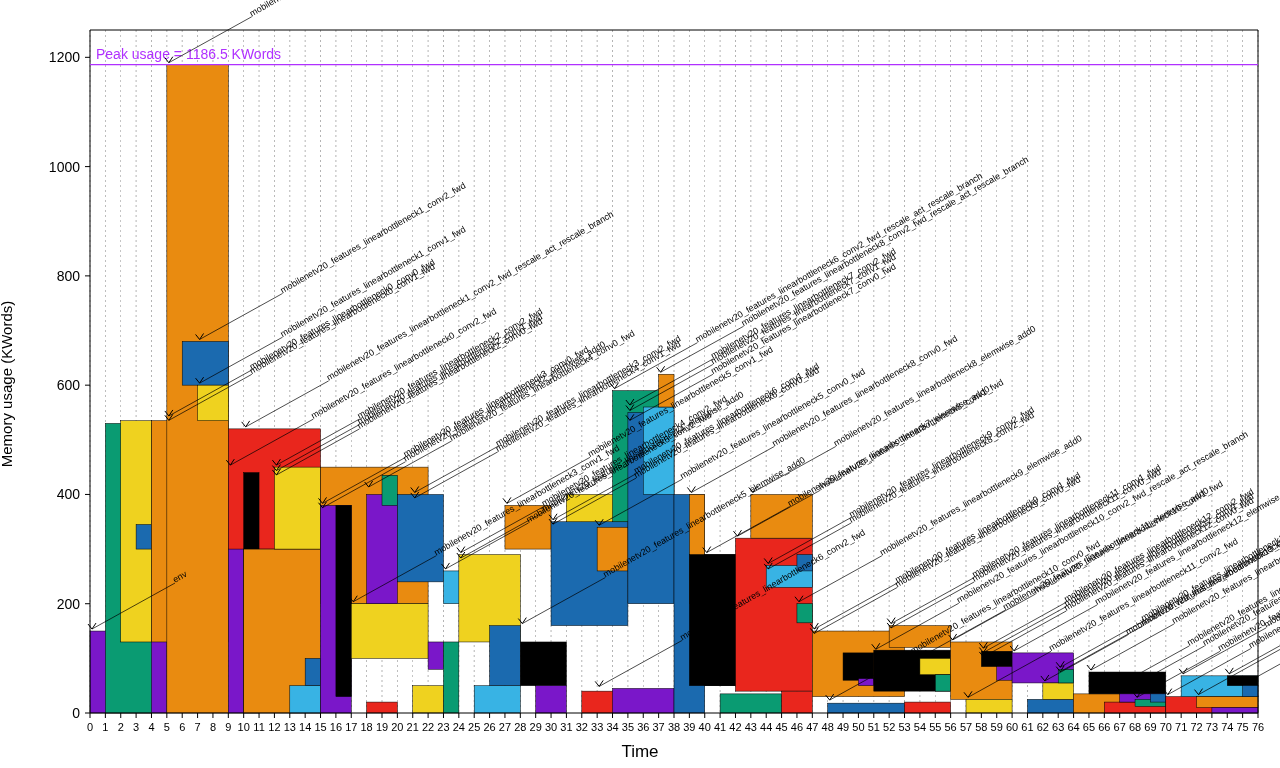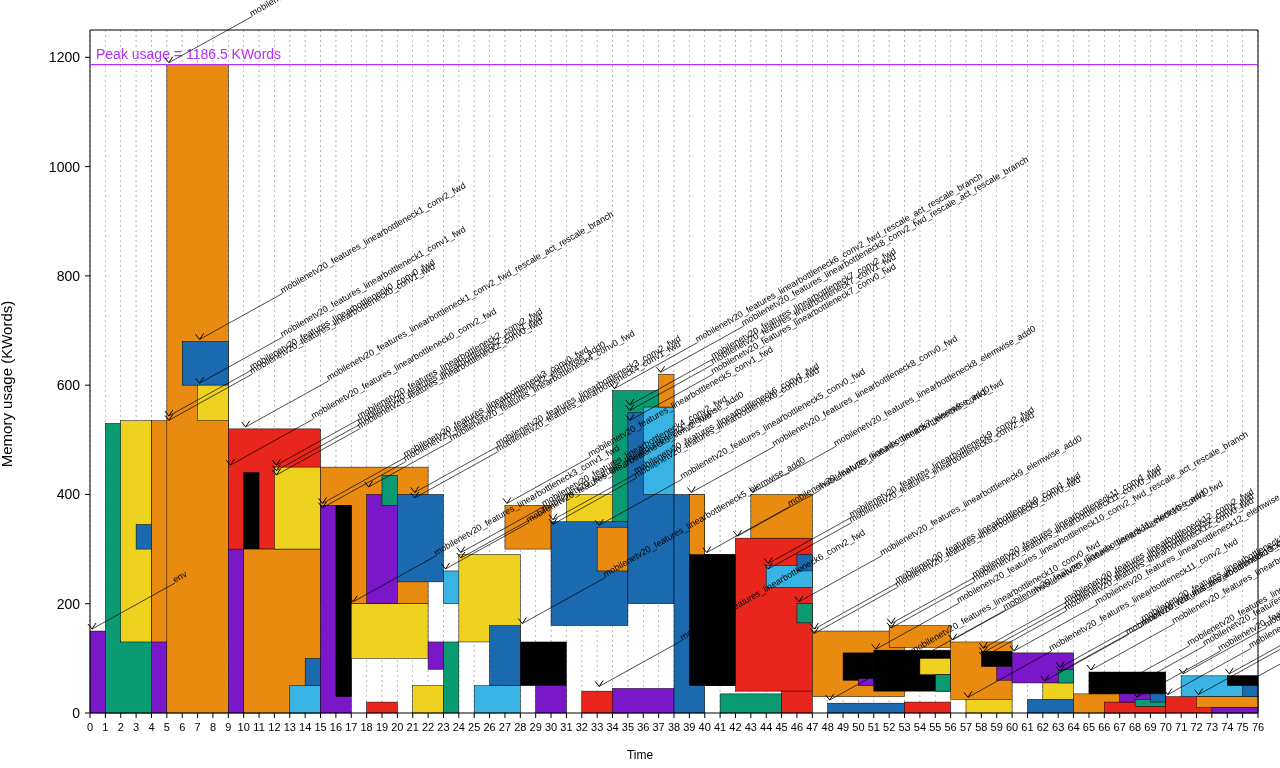--- a/index.html
+++ b/index.html
@@ -1,18 +1,18 @@
 <!DOCTYPE html>
 <html><head>
 <meta charset="utf-8">
 <style>
   html, body { margin: 0; padding: 0; background: #fff; font-family: "Helvetica Neue", Arial, sans-serif; }
   #stage { position: relative; width: 1280px; height: 768px; overflow: hidden; }
   .ylabel { position: absolute; left: 6px; top: 50%; transform: translate(-50%, -50%) rotate(-90deg); transform-origin: center center; font-size: 15px; color: #000; white-space: nowrap; }
-  .xlabel { position: absolute; bottom: 6px; left: 50%; transform: translateX(-50%); font-size: 12px; color: #000; }
+  .xlabel { position: absolute; bottom: 6px; left: 50%; transform: translateX(-50%); font-size: 17px; color: #000; }
   .plot { position: absolute; }
   .grid line { stroke: #000; stroke-dasharray: 2 3; stroke-width: 0.5; opacity: 0.6; }
   .axis line, .axis path { stroke: #000; stroke-width: 1; fill: none; }
   .peak-line { stroke: #b030ff; stroke-width: 1.2; fill: none; }
   .peak-text { fill: #b030ff; font-size: 14px; }
   .lbl { font-size: 9px; fill: #000; pointer-events: none; }
   .arrowhead { stroke: #000; stroke-width: 1; fill: none; }
 </style>
 </head>
 <body>

